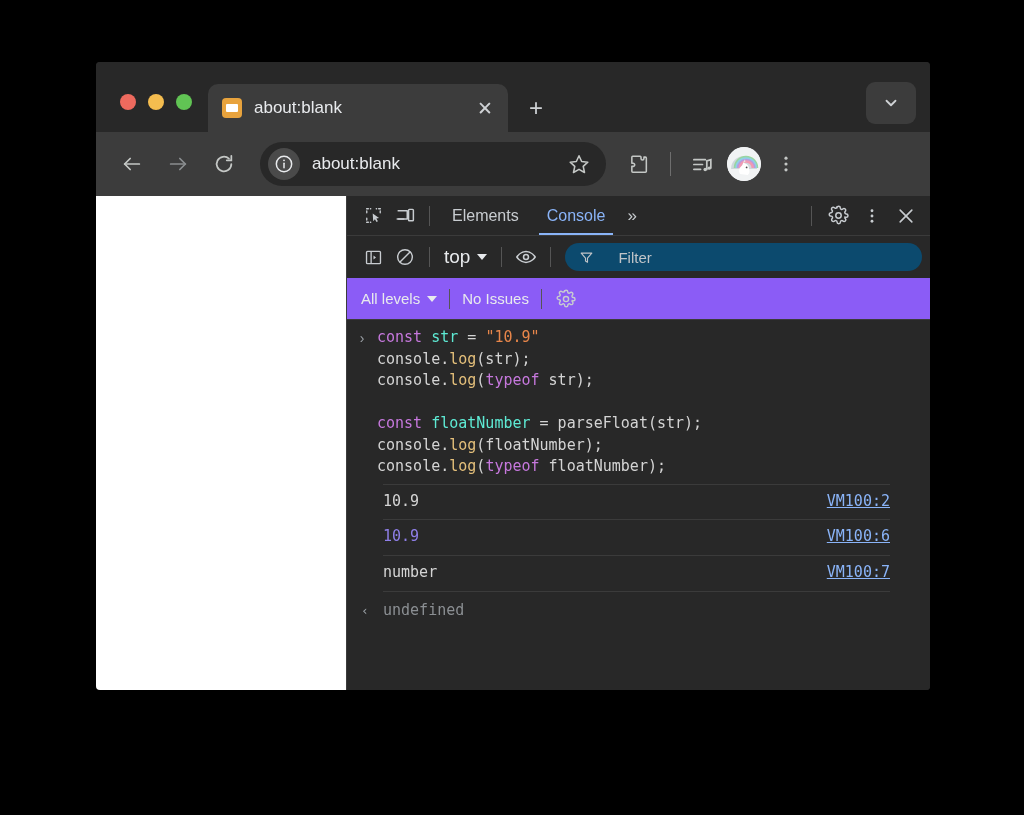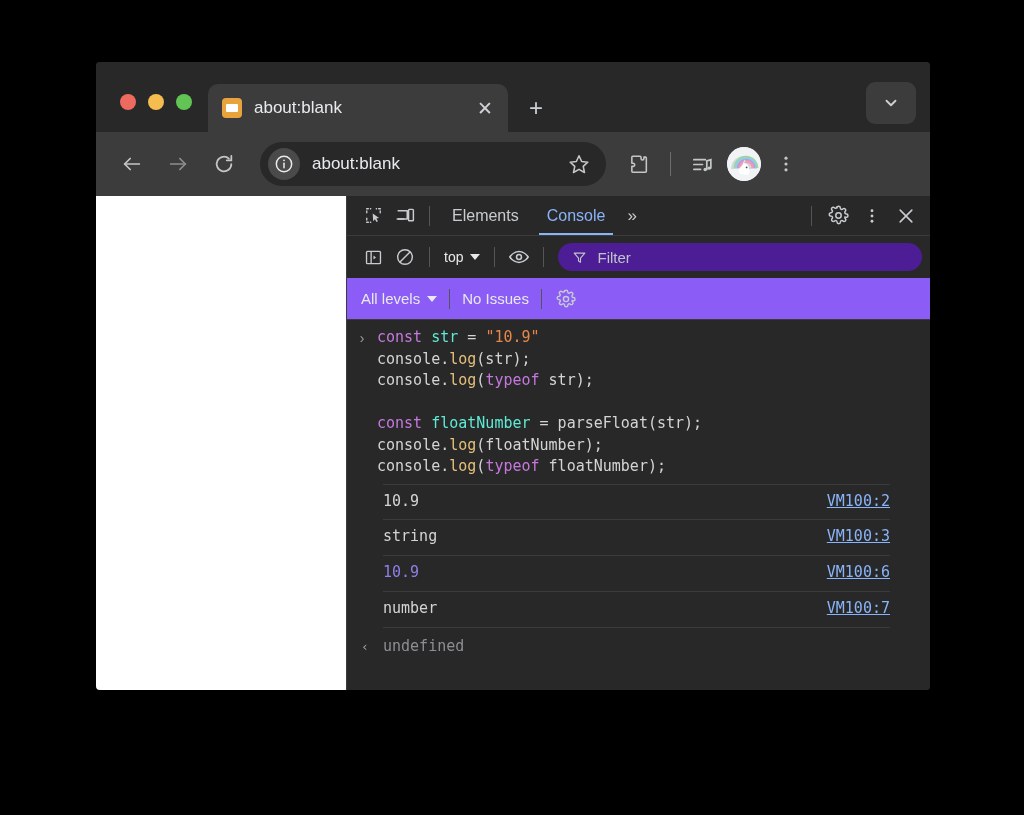--- a/index.html
+++ b/index.html
@@ -171,27 +171,27 @@
   #dt-tabbar-right { margin-left: auto; display: flex; align-items: center; gap: 2px; }
 
   #devtools-filterbar {
     height: 42px; flex: 0 0 auto;
     display: flex; align-items: center;
     padding: 0 8px 0 10px;
     background: #282828;
   }
   #context-select {
     display: flex; align-items: center; gap: 7px;
-    color: #e8eaed; font-size: 14px; padding: 0 6px;
+    color: #e8eaed; font-size: 19px; padding: 0 6px;
   }
   .caret-down { width: 0; height: 0; border-left: 5px solid transparent; border-right: 5px solid transparent; border-top: 6px solid #e8eaed; }
   #filter-input {
     flex: 1 1 auto; height: 28px;
-    background: #4c1d95; border-radius: 14px;
-    display: flex; align-items: center; gap: 10px;
+    background: #0c4a6e; border-radius: 14px;
+    display: flex; align-items: center; gap: 24px;
     padding: 0 14px;
     margin-left: 6px;
   }
   #filter-placeholder { color: #c0c4c8; font-size: 15px; }
 
   #devtools-levelbar {
     height: 42px; flex: 0 0 auto;
     display: flex; align-items: center;
     padding: 0 10px;
     background: #8b5cf6;
@@ -472,24 +472,20 @@
           <span id="console-prompt-arrow">›</span>
           <div id="console-code"><div><span class="tok-kw">const</span><span class="tok-plain"> </span><span class="tok-var">str</span><span class="tok-plain"> </span><span class="tok-op">=</span><span class="tok-plain"> </span><span class="tok-str">"10.9"</span></div><div><span class="tok-plain">console</span><span class="tok-plain">.</span><span class="tok-fn">log</span><span class="tok-plain">(str);</span></div><div><span class="tok-plain">console</span><span class="tok-plain">.</span><span class="tok-fn">log</span><span class="tok-plain">(</span><span class="tok-kw">typeof</span><span class="tok-plain"> str);</span></div><div>&nbsp;</div><div><span class="tok-kw">const</span><span class="tok-plain"> </span><span class="tok-var">floatNumber</span><span class="tok-plain"> </span><span class="tok-op">=</span><span class="tok-plain"> parseFloat(str);</span></div><div><span class="tok-plain">console</span><span class="tok-plain">.</span><span class="tok-fn">log</span><span class="tok-plain">(floatNumber);</span></div><div><span class="tok-plain">console</span><span class="tok-plain">.</span><span class="tok-fn">log</span><span class="tok-plain">(</span><span class="tok-kw">typeof</span><span class="tok-plain"> floatNumber);</span></div></div>
         </div>
 
         <div id="console-rows">
             <div class="console-row">
               <span class="row-value">10.9</span>
               <a class="row-source">VM100:2</a>
             </div>
             <div class="console-row">
-              <span class="row-value">string</span>
-              <a class="row-source">VM100:3</a>
-            </div>
-            <div class="console-row">
               <span class="row-value numeric">10.9</span>
               <a class="row-source">VM100:6</a>
             </div>
             <div class="console-row">
               <span class="row-value">number</span>
               <a class="row-source">VM100:7</a>
             </div>
           </div>
 
         <div id="console-result-row">

